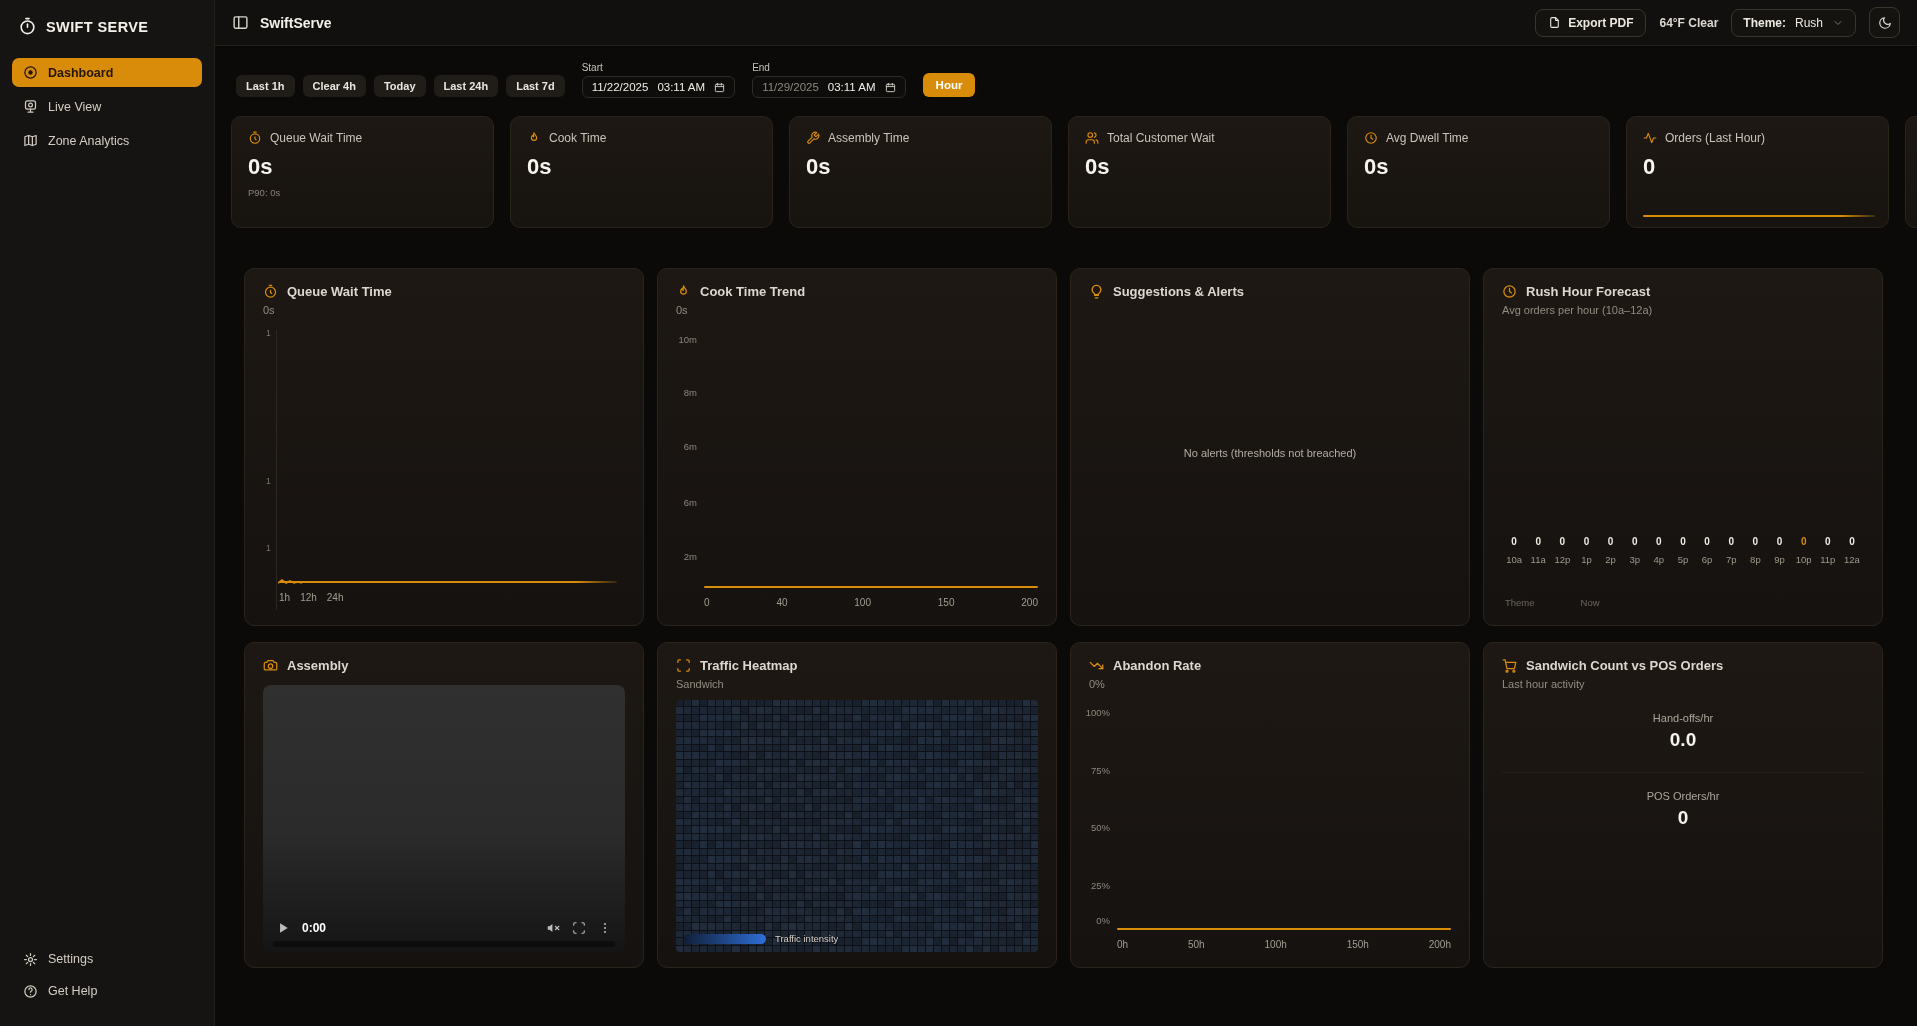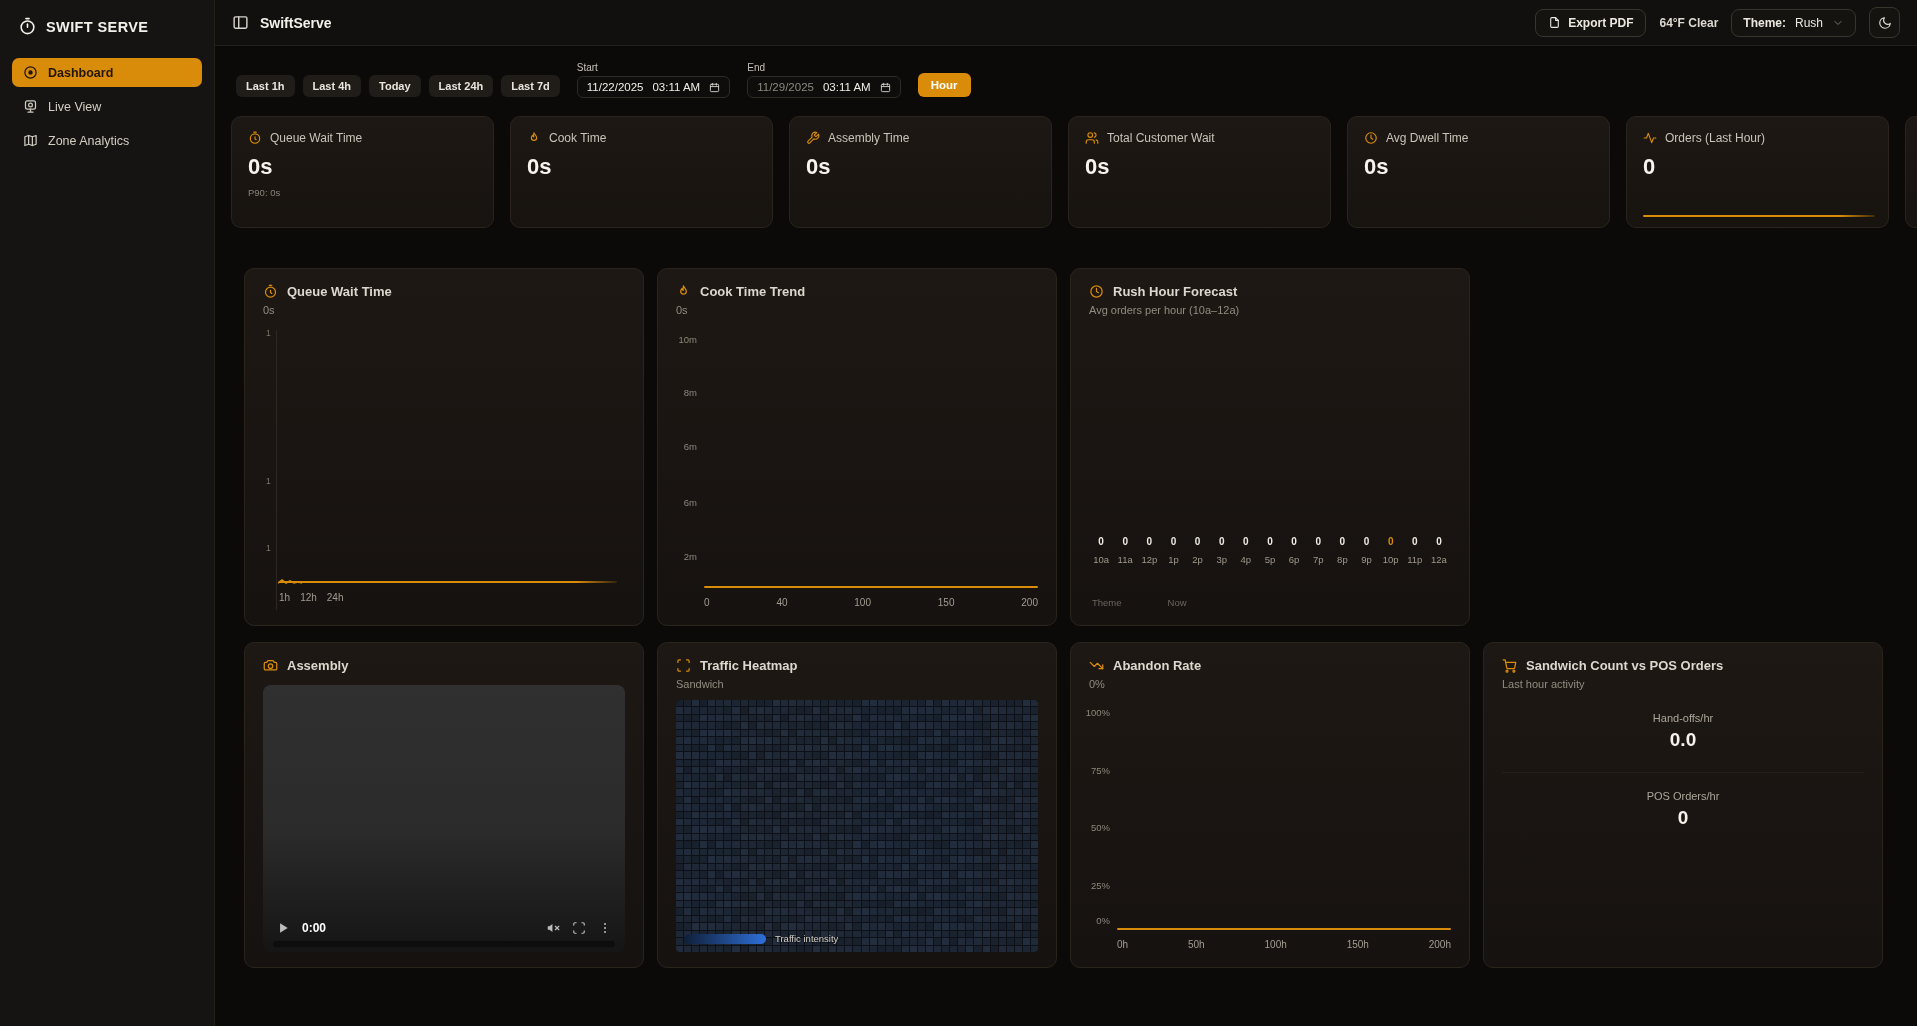--- a/index.html
+++ b/index.html
@@ -155,20 +155,41 @@
       <span class="ic">
           <svg viewBox="0 0 24 24" fill="none" stroke="currentColor" stroke-width="2" stroke-linecap="round" stroke-linejoin="round">
             <path d="M9 4 3 6v14l6-2 6 2 6-2V4l-6 2-6-2z"></path>
             <path d="M9 4v14"></path>
             <path d="M15 6v14"></path>
           </svg>
         </span>
       <span>Zone Analytics</span>
     </div>
   </nav>
+  <div class="side-footer">
+    <div class="nav-item">
+      <span class="ic">
+          <svg viewBox="0 0 24 24" fill="none" stroke="currentColor" stroke-width="2" stroke-linecap="round" stroke-linejoin="round">
+            <circle cx="12" cy="12" r="3.2"></circle>
+            <path d="M12 2.5v3M12 18.5v3M2.5 12h3M18.5 12h3M5.3 5.3l2.1 2.1M16.6 16.6l2.1 2.1M18.7 5.3l-2.1 2.1M7.4 16.6l-2.1 2.1"></path>
+          </svg>
+        </span>
+      <span>Settings</span>
+    </div>
+    <div class="nav-item">
+      <span class="ic">
+          <svg viewBox="0 0 24 24" fill="none" stroke="currentColor" stroke-width="2" stroke-linecap="round" stroke-linejoin="round">
+            <circle cx="12" cy="12" r="9"></circle>
+            <path d="M9.4 9a2.6 2.6 0 1 1 4 2.2c-.9.5-1.4 1-1.4 1.9"></path>
+            <path d="M12 17h.01"></path>
+          </svg>
+        </span>
+      <span>Get Help</span>
+    </div>
+  </div>
 </aside>
 
 <div class="main">
 
   <header class="topbar">
     <span class="ic panel-ic">
         <svg viewBox="0 0 24 24" fill="none" stroke="currentColor" stroke-width="2" stroke-linecap="round" stroke-linejoin="round">
           <rect x="3" y="4" width="18" height="16" rx="2"></rect>
           <path d="M9.5 4v16"></path>
         </svg>
@@ -199,21 +220,21 @@
             <svg viewBox="0 0 24 24" fill="none" stroke="currentColor" stroke-width="2" stroke-linecap="round" stroke-linejoin="round">
               <path d="M21 12.8A9 9 0 1 1 11.2 3a7 7 0 0 0 9.8 9.8z"></path>
             </svg>
           </span>
       </button>
     </div>
   </header>
 
   <div class="filters">
     <button class="range-btn">Last 1h</button>
-    <button class="range-btn">Last 4h</button>
+    <button class="range-btn">Clear 4h</button>
     <button class="range-btn">Today</button>
     <button class="range-btn">Last 24h</button>
     <button class="range-btn">Last 7d</button>
     <div class="date-group">
       <span class="date-label">Start</span>
       <div class="date-input">
         <span>11/22/2025</span>
         <span>03:11 AM</span>
         <span class="ic">
             <svg viewBox="0 0 24 24" fill="none" stroke="currentColor" stroke-width="2" stroke-linecap="round" stroke-linejoin="round">
@@ -373,20 +394,33 @@
               <span>0</span>
               <span>40</span>
               <span>100</span>
               <span>150</span>
               <span>200</span>
             </div>
         </div>
       </div>
     </div>
 
+    <div class="card">
+      <div class="card-head">
+          <span class="ic">
+            <svg viewBox="0 0 24 24" fill="none" stroke="currentColor" stroke-width="2" stroke-linecap="round" stroke-linejoin="round">
+              <path d="M9 18h6"></path>
+              <path d="M10 22h4"></path>
+              <path d="M12 2a7 7 0 0 0-4 12.7c.6.5 1 1.4 1 2.3h6c0-.9.4-1.8 1-2.3A7 7 0 0 0 12 2z"></path>
+            </svg>
+          </span>
+          <span>Suggestions &amp; Alerts</span>
+        </div>
+      <div class="alerts-body">No alerts (thresholds not breached)</div>
+    </div>
 
     <div class="card">
       <div class="card-head">
           <span class="ic">
             <svg viewBox="0 0 24 24" fill="none" stroke="currentColor" stroke-width="2" stroke-linecap="round" stroke-linejoin="round">
               <circle cx="12" cy="12" r="9"></circle>
               <path d="M12 7v5l3 2"></path>
             </svg>
           </span>
           <span>Rush Hour Forecast</span>

